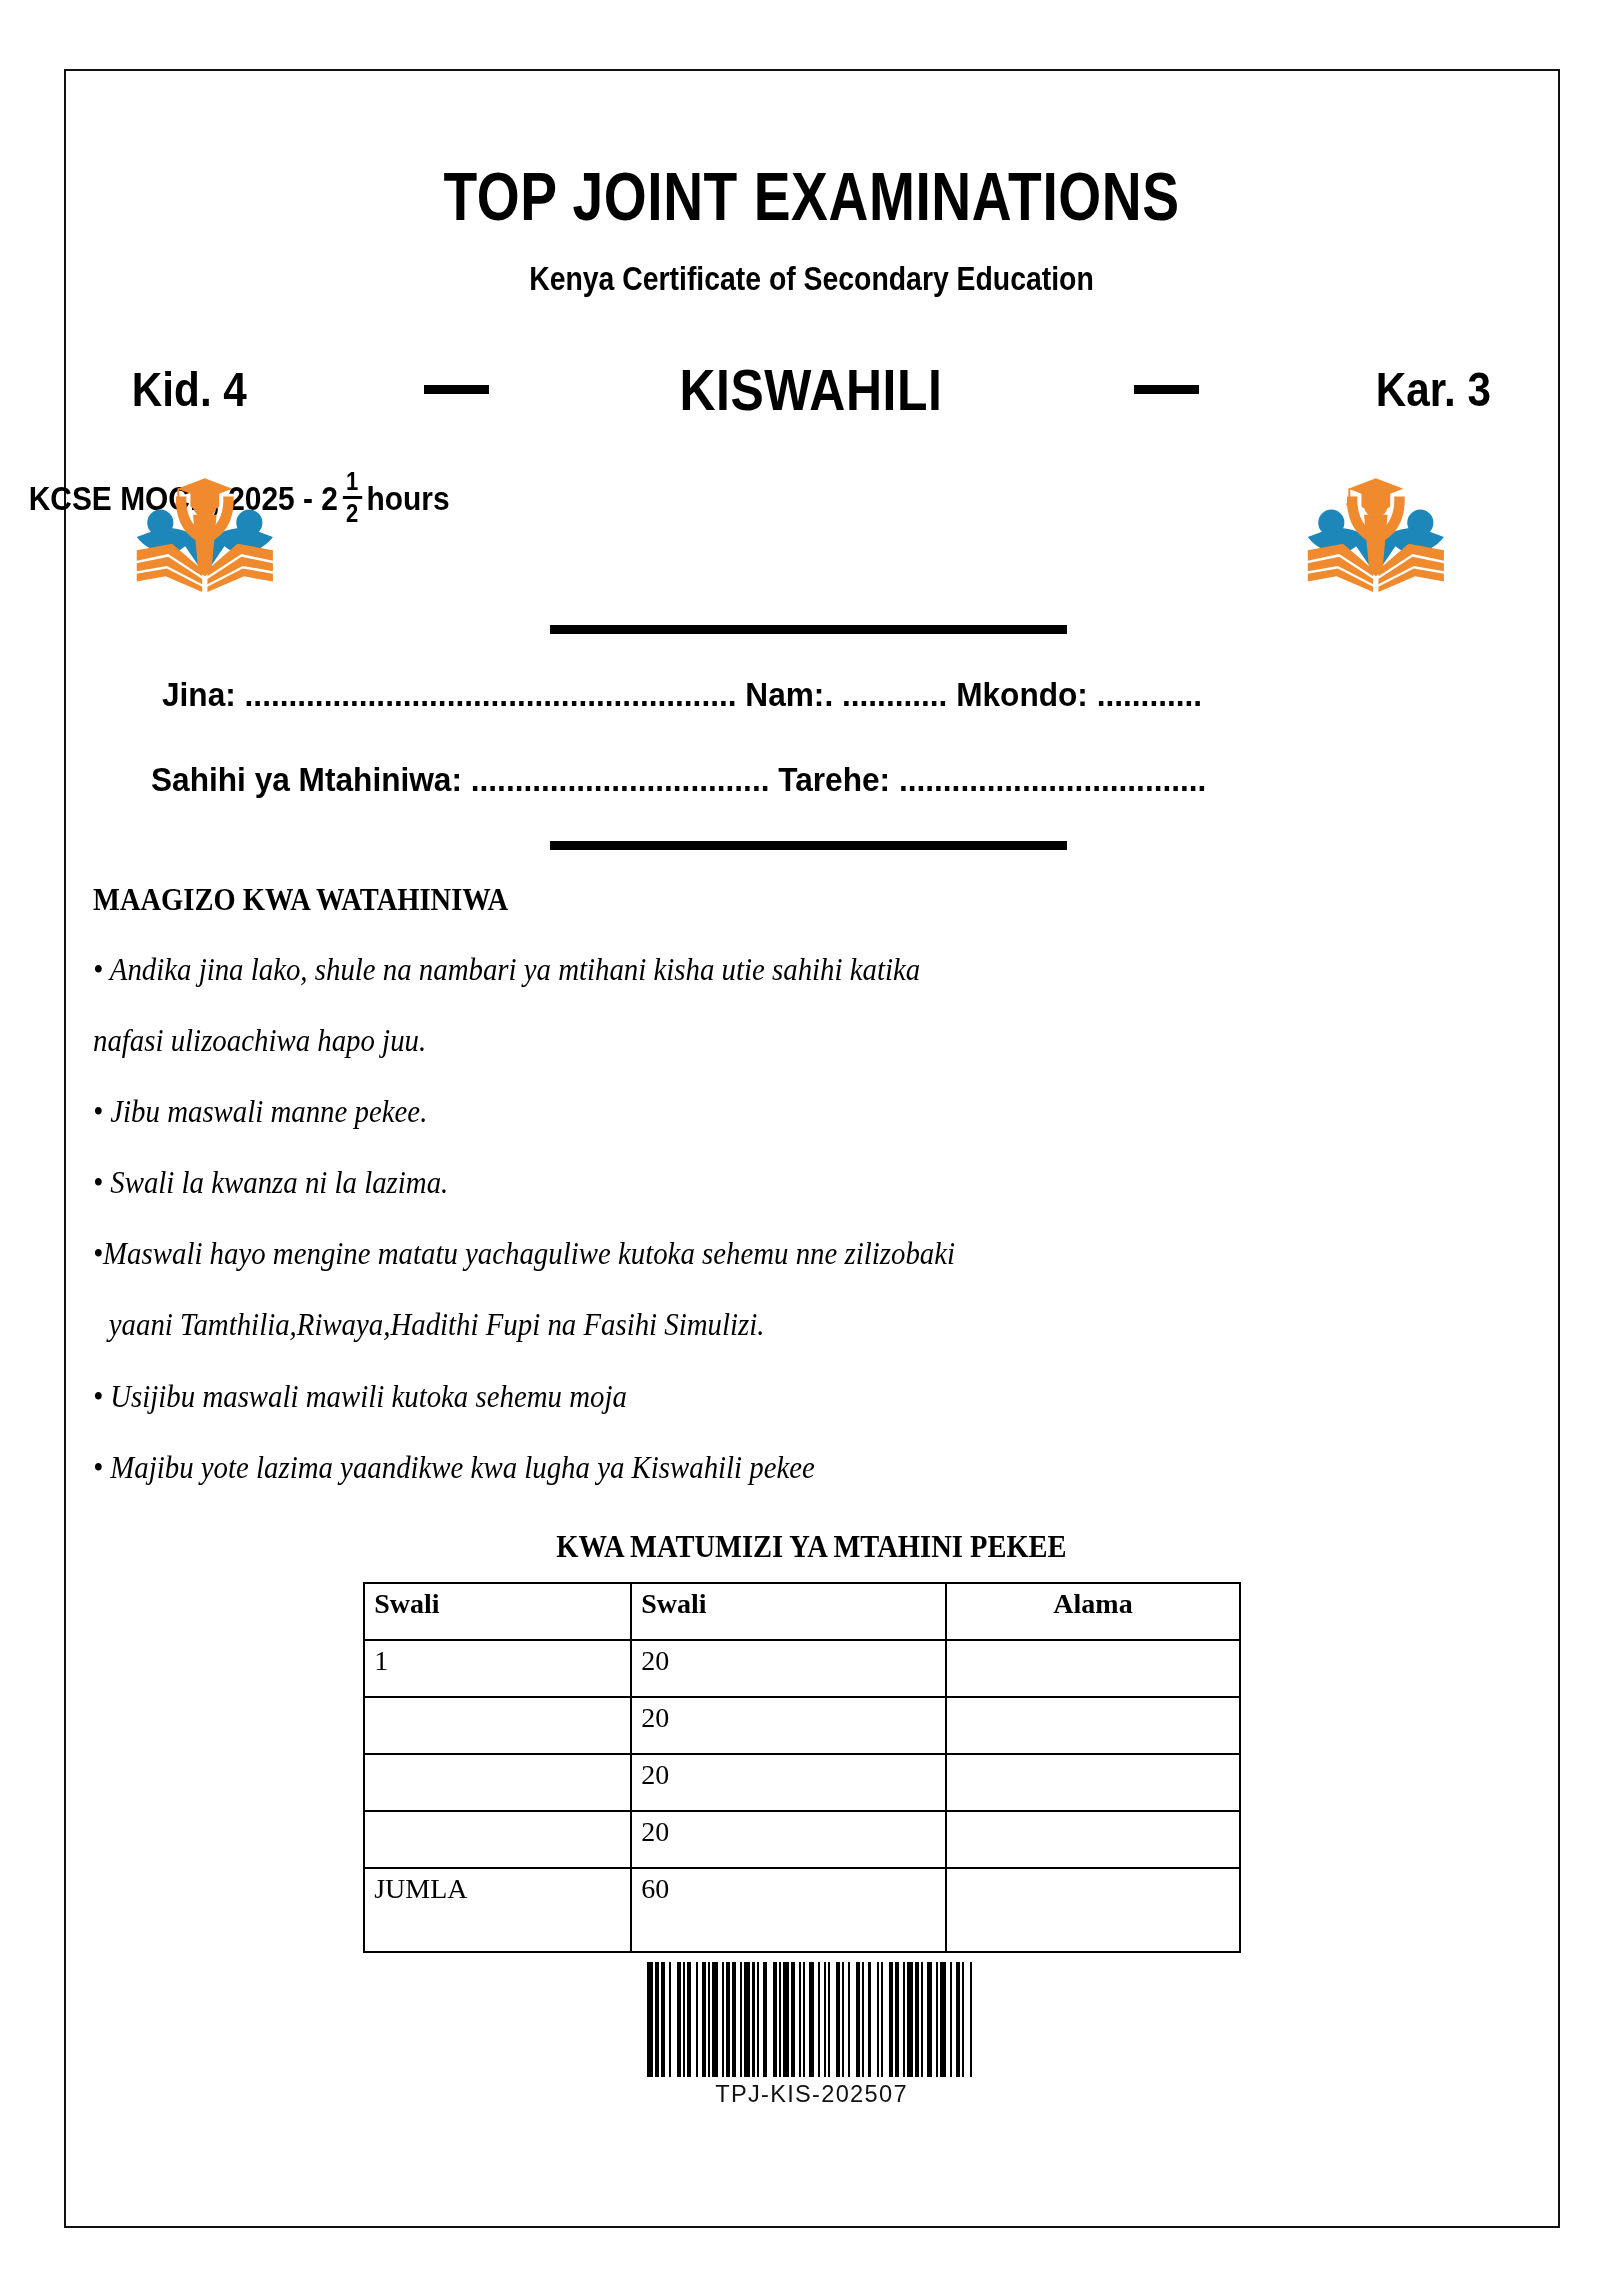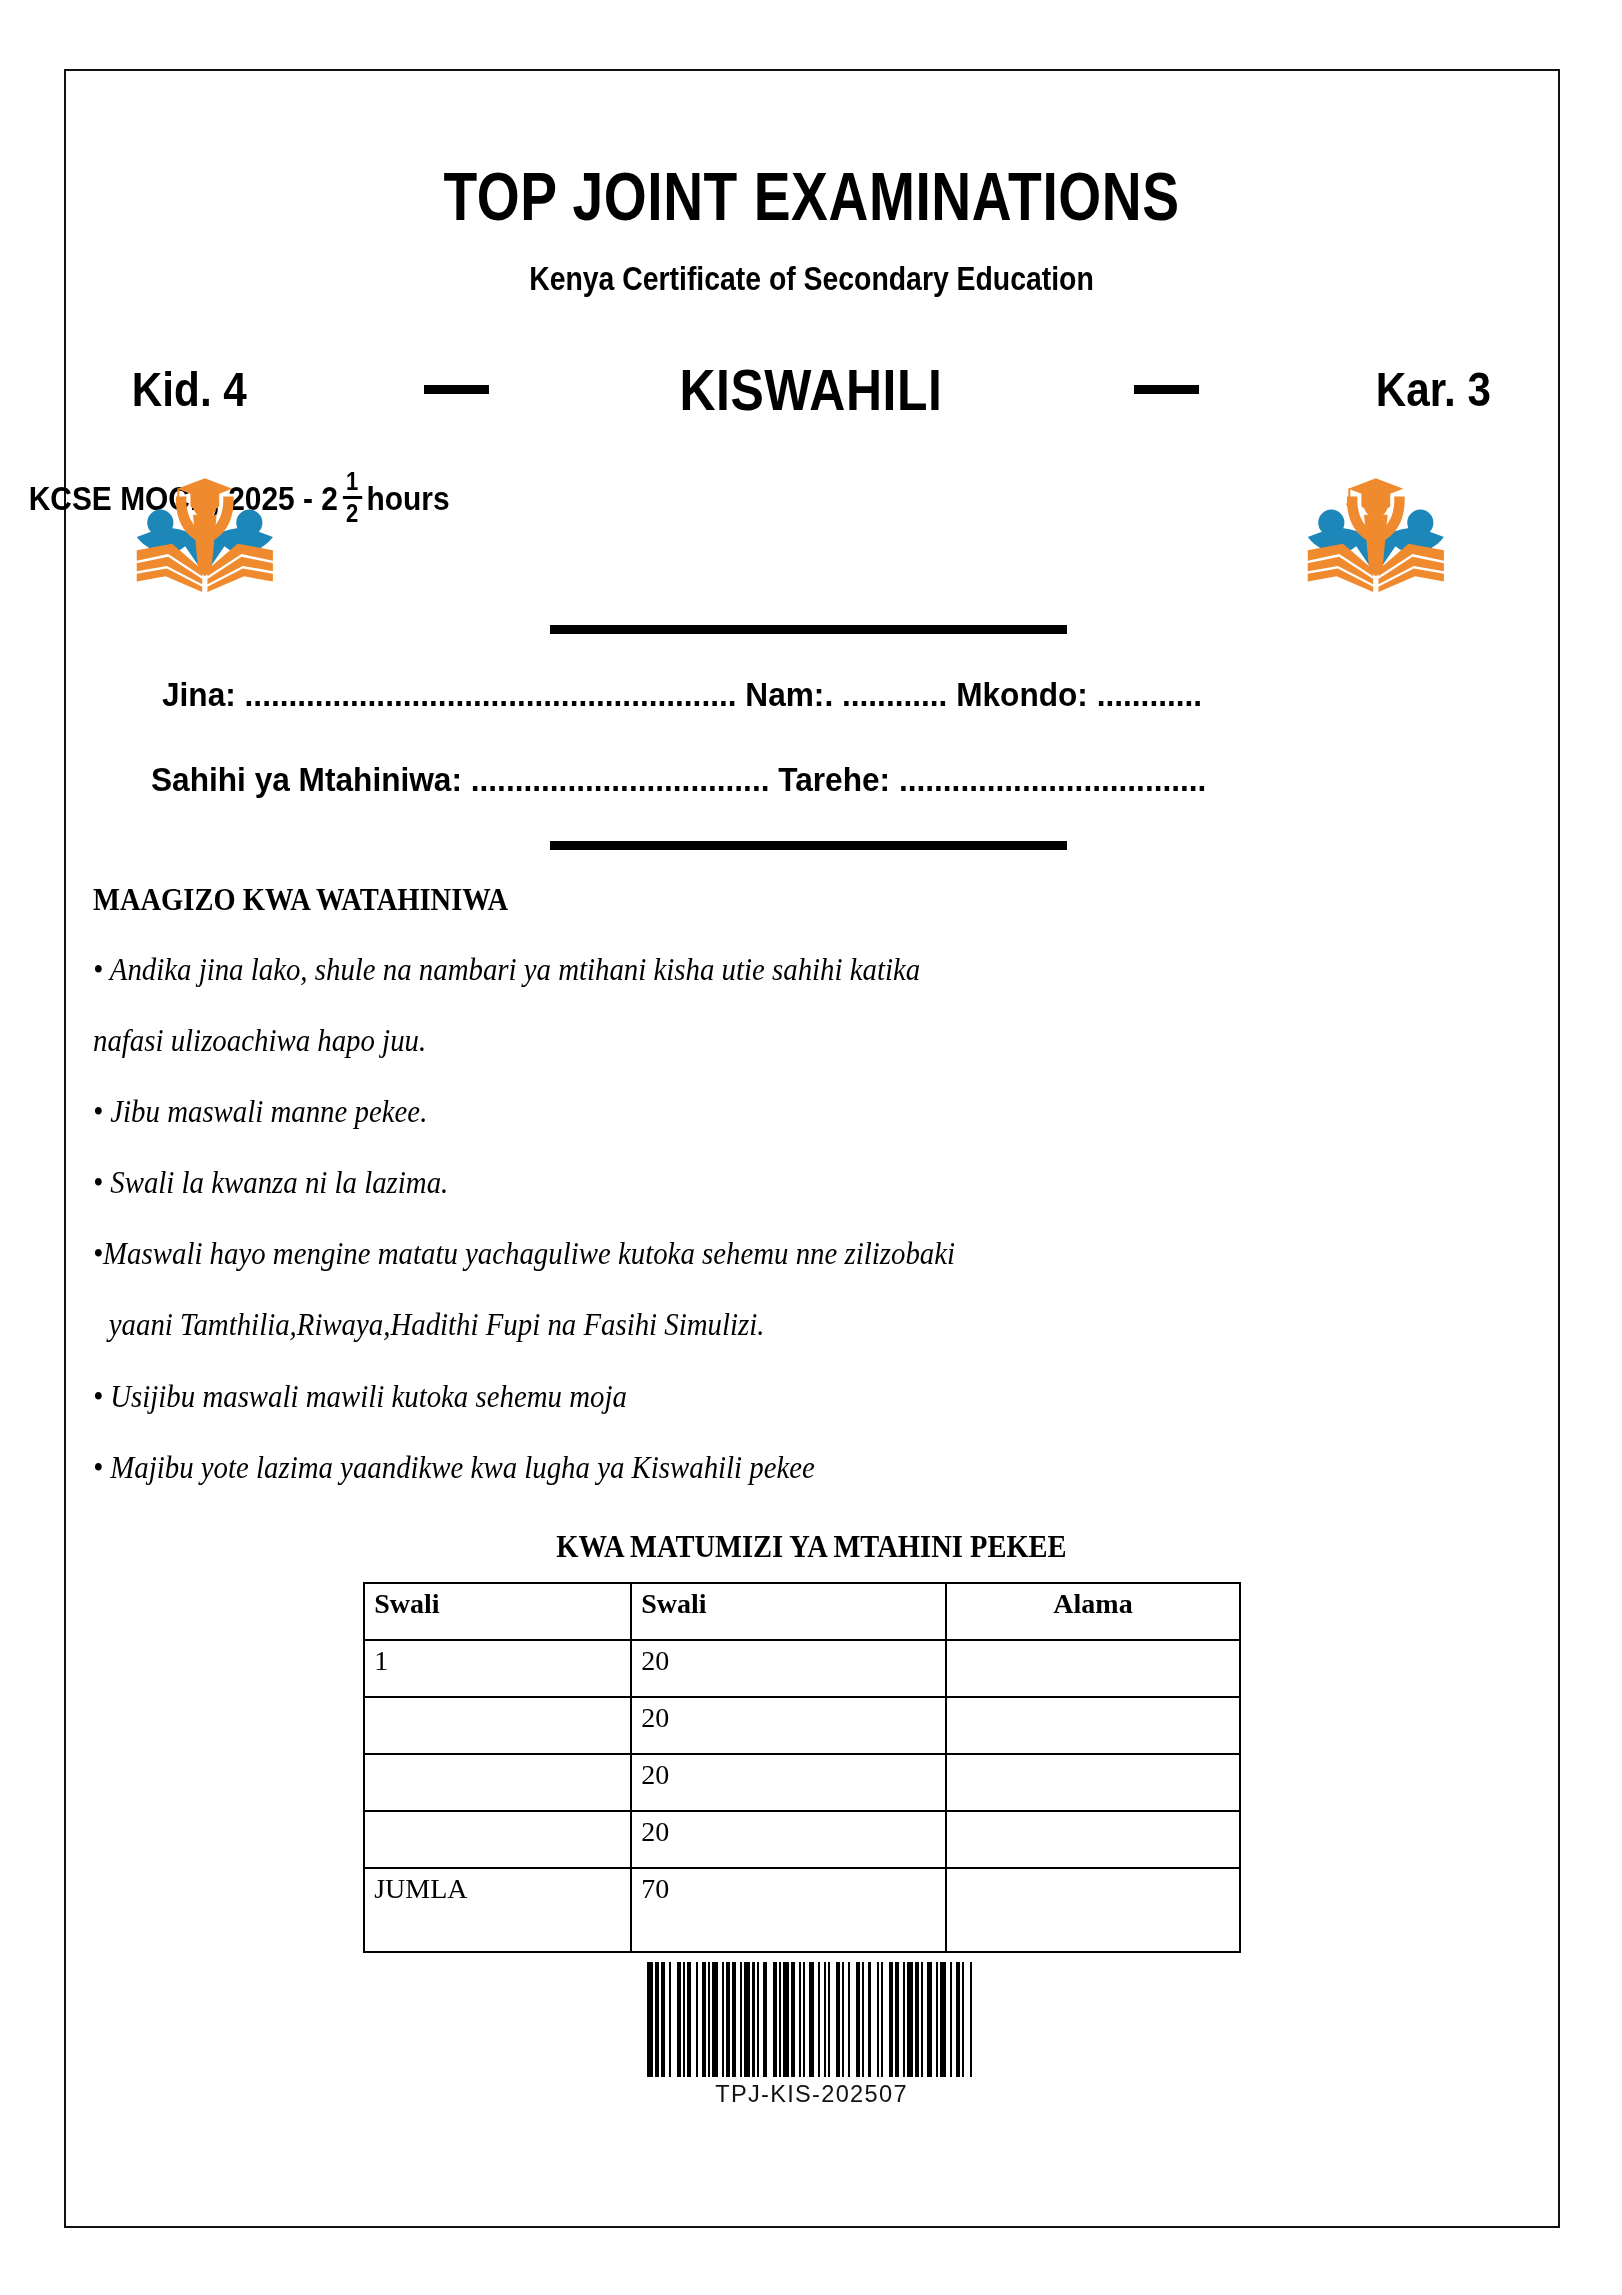--- a/index.html
+++ b/index.html
@@ -401,21 +401,21 @@
         <td>20</td>
         <td></td>
       </tr>
       <tr>
         <td></td>
         <td>20</td>
         <td></td>
       </tr>
       <tr class="total-row">
         <td>JUMLA</td>
-        <td>70</td>
+        <td>60</td>
         <td></td>
       </tr>
     </tbody>
   </table>
 
   <div class="barcode-wrap">
     <div class="barcode-bars" id="barcode-bars"><i style="width: 5.9px;"></i><i class="sp" style="width: 2px;"></i><i style="width: 3.9px;"></i><i class="sp" style="width: 2px;"></i><i style="width: 3.9px;"></i><i class="sp" style="width: 3.9px;"></i><i style="width: 2px;"></i><i class="sp" style="width: 5.9px;"></i><i style="width: 3.9px;"></i><i class="sp" style="width: 2px;"></i><i style="width: 2px;"></i><i class="sp" style="width: 2px;"></i><i style="width: 3.9px;"></i><i class="sp" style="width: 5.9px;"></i><i style="width: 2px;"></i><i class="sp" style="width: 3.9px;"></i><i style="width: 3.9px;"></i><i class="sp" style="width: 2px;"></i><i style="width: 2px;"></i><i class="sp" style="width: 2px;"></i><i style="width: 5.9px;"></i><i class="sp" style="width: 3.9px;"></i><i style="width: 2px;"></i><i class="sp" style="width: 2px;"></i><i style="width: 3.9px;"></i><i class="sp" style="width: 2px;"></i><i style="width: 3.9px;"></i><i class="sp" style="width: 3.9px;"></i><i style="width: 2px;"></i><i class="sp" style="width: 2px;"></i><i style="width: 5.9px;"></i><i class="sp" style="width: 2px;"></i><i style="width: 3.9px;"></i><i class="sp" style="width: 2px;"></i><i style="width: 2px;"></i><i class="sp" style="width: 3.9px;"></i><i style="width: 3.9px;"></i><i class="sp" style="width: 5.9px;"></i><i style="width: 3.9px;"></i><i class="sp" style="width: 2px;"></i><i style="width: 2px;"></i><i class="sp" style="width: 2px;"></i><i style="width: 5.9px;"></i><i class="sp" style="width: 2px;"></i><i style="width: 3.9px;"></i><i class="sp" style="width: 3.9px;"></i><i style="width: 2px;"></i><i class="sp" style="width: 2px;"></i><i style="width: 2px;"></i><i class="sp" style="width: 3.9px;"></i><i style="width: 5.9px;"></i><i class="sp" style="width: 3.9px;"></i><i style="width: 2px;"></i><i class="sp" style="width: 3.9px;"></i><i style="width: 2px;"></i><i class="sp" style="width: 2px;"></i><i style="width: 2px;"></i><i class="sp" style="width: 5.9px;"></i><i style="width: 3.9px;"></i><i class="sp" style="width: 2px;"></i><i style="width: 2px;"></i><i class="sp" style="width: 3.9px;"></i><i style="width: 2px;"></i><i class="sp" style="width: 5.9px;"></i><i style="width: 3.9px;"></i><i class="sp" style="width: 2px;"></i><i style="width: 2px;"></i><i class="sp" style="width: 3.9px;"></i><i style="width: 3.9px;"></i><i class="sp" style="width: 5.9px;"></i><i style="width: 2px;"></i><i class="sp" style="width: 2px;"></i><i style="width: 2px;"></i><i class="sp" style="width: 5.9px;"></i><i style="width: 3.9px;"></i><i class="sp" style="width: 2px;"></i><i style="width: 3.9px;"></i><i class="sp" style="width: 3.9px;"></i><i style="width: 2px;"></i><i class="sp" style="width: 2px;"></i><i style="width: 5.9px;"></i><i class="sp" style="width: 2px;"></i><i style="width: 3.9px;"></i><i class="sp" style="width: 2px;"></i><i style="width: 2px;"></i><i class="sp" style="width: 3.9px;"></i><i style="width: 5.9px;"></i><i class="sp" style="width: 3.9px;"></i><i style="width: 2px;"></i><i class="sp" style="width: 2px;"></i><i style="width: 5.9px;"></i><i class="sp" style="width: 3.9px;"></i><i style="width: 2px;"></i><i class="sp" style="width: 3.9px;"></i><i style="width: 3.9px;"></i><i class="sp" style="width: 2px;"></i><i style="width: 2px;"></i><i class="sp" style="width: 5.9px;"></i><i style="width: 2px;"></i><i class="sp" style="width: 3.9px;"></i></div>
     <div class="barcode-text">TPJ-KIS-202507</div>
   </div>
 

